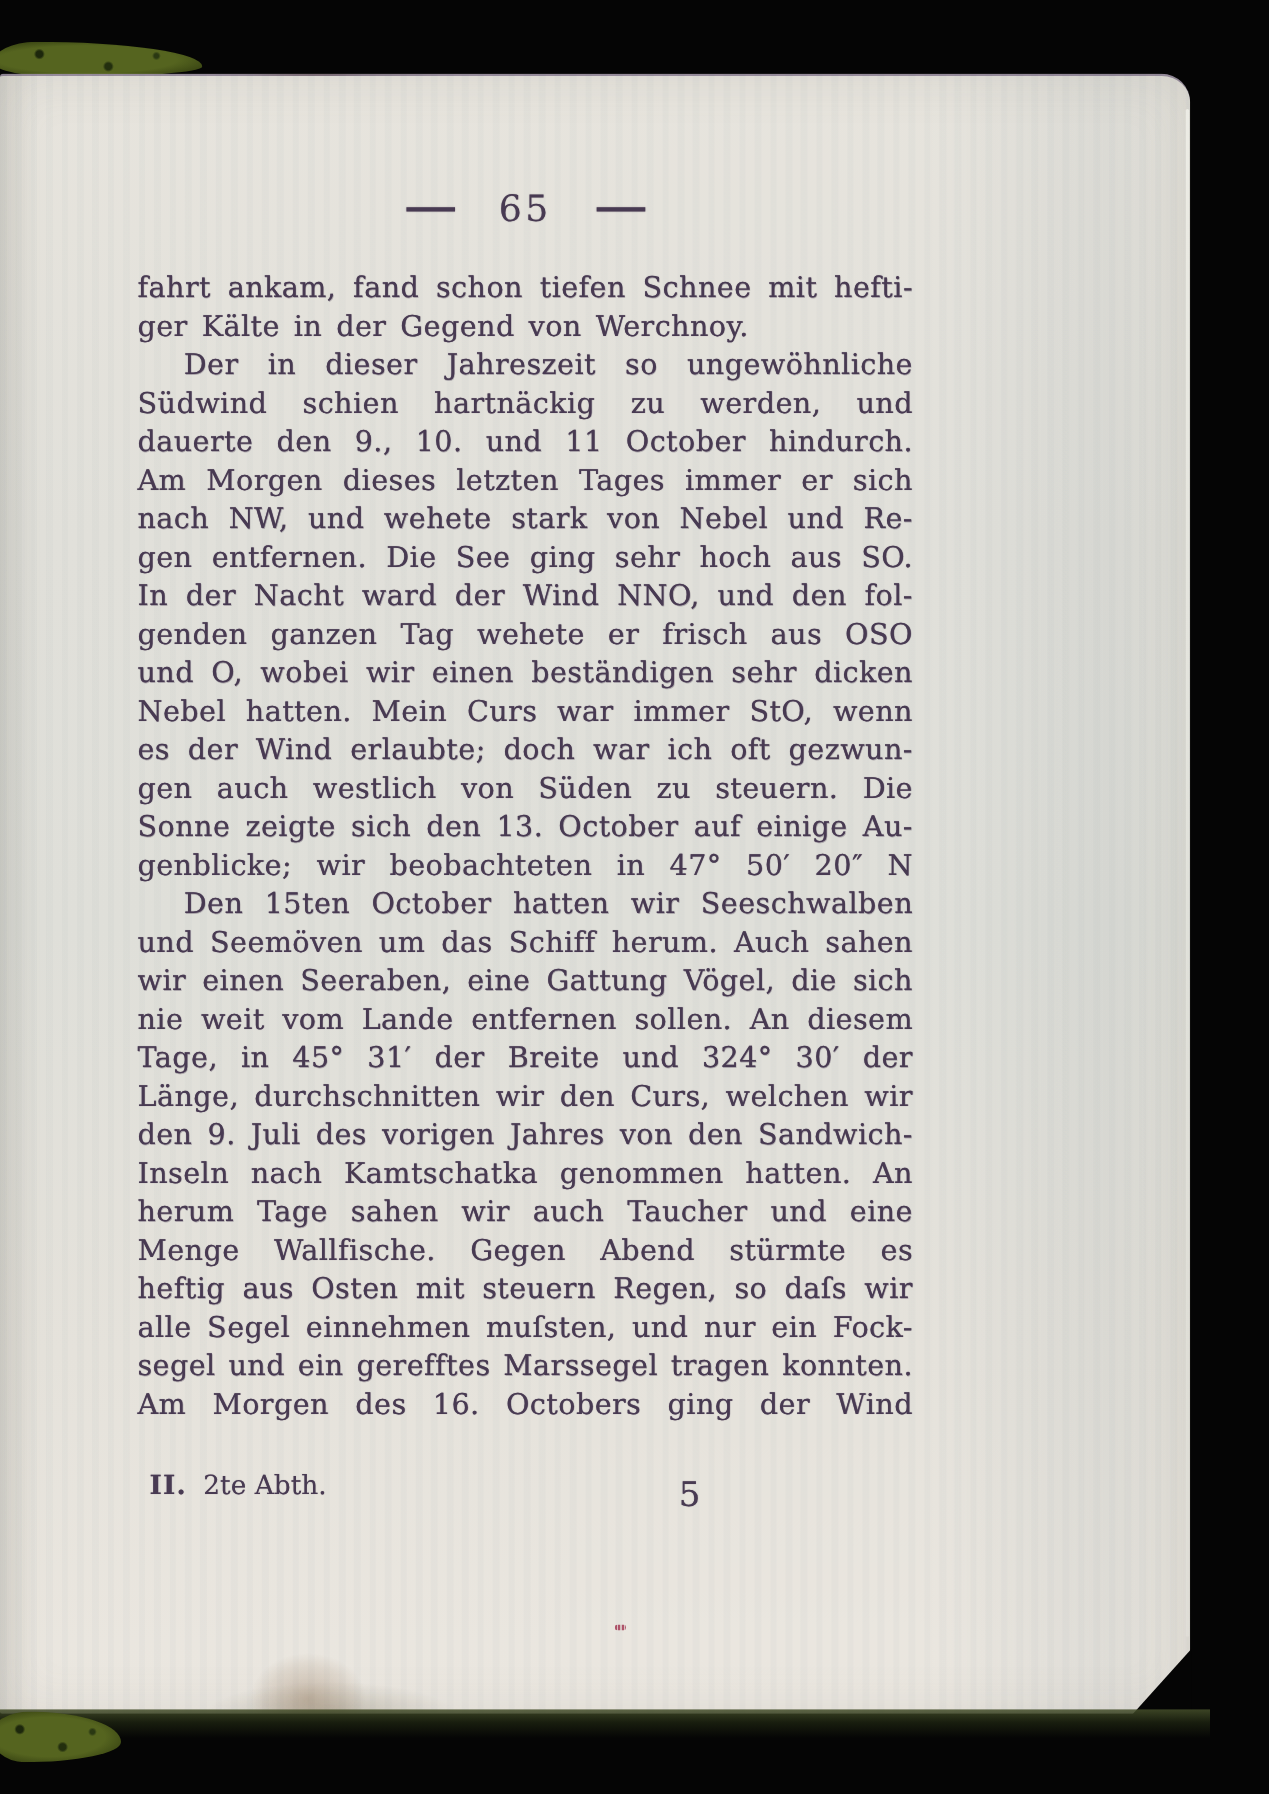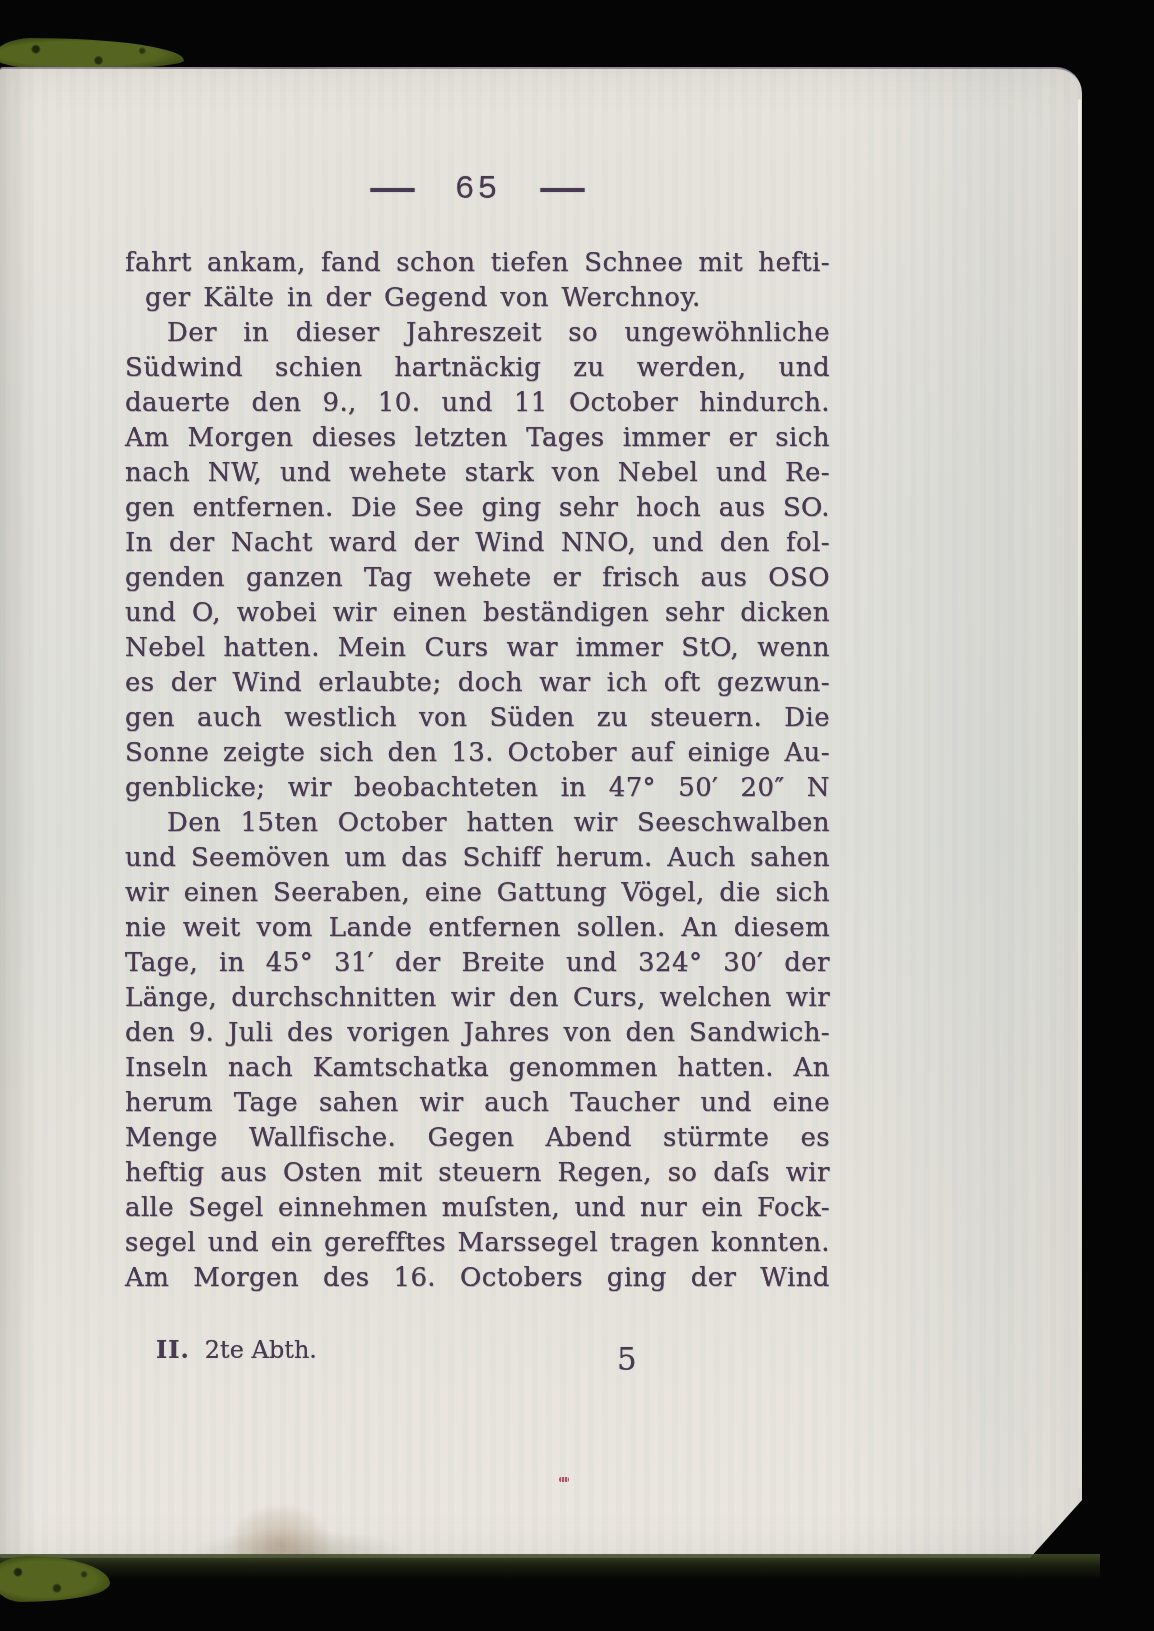--- a/index.html
+++ b/index.html
@@ -67,34 +67,34 @@
     border-radius:2px;opacity:0.85;
   }
   
   .page-header{
     position:absolute;left:125px;top:96px;width:705px;height:48px;
     display:flex;justify-content:center;align-items:center;gap:46px;
     font-size:33px;color:var(--ink);
     text-shadow:0 0 1px rgba(72,58,82,0.55);
   }
   .page-header .dash{display:inline-block;transform:scaleX(1.5) translateY(-2px);font-weight:bold;}
-  .page-header .num{letter-spacing:3px;font-family:Liberation Mono, monospace;}
+  .page-header .num{letter-spacing:3px;}
   
   .text-block{
     position:absolute;left:125px;top:176px;width:705px;
     font-size:26px;letter-spacing:0.4px;color:var(--ink);
     text-shadow:0 0 0.7px rgba(72,58,82,0.75), 0.5px 0.5px 0.6px rgba(72,58,82,0.30);
   }
   .line{height:35px;line-height:35px;white-space:nowrap;}
   .line.just{display:flex;justify-content:space-between;}
   .line.indent{padding-left:42px;}
-  .line:not(.just){word-spacing:4px;margin-left:20px;}
+  .line:not(.just){word-spacing:4px;}
   
   .footer-sig{
-    position:absolute;left:156px;top:1266px;
+    position:absolute;left:136px;top:1266px;
     display:flex;gap:15px;align-items:baseline;
     font-size:24px;color:var(--ink);
     text-shadow:0 0 0.7px rgba(72,58,82,0.7);
   }
   .footer-sig .vol{font-weight:bold;letter-spacing:1px;}
   .sheet-number{
     position:absolute;left:617px;top:1272px;
     font-size:31px;color:var(--ink);
     text-shadow:0 0 0.8px rgba(72,58,82,0.7);
   }

